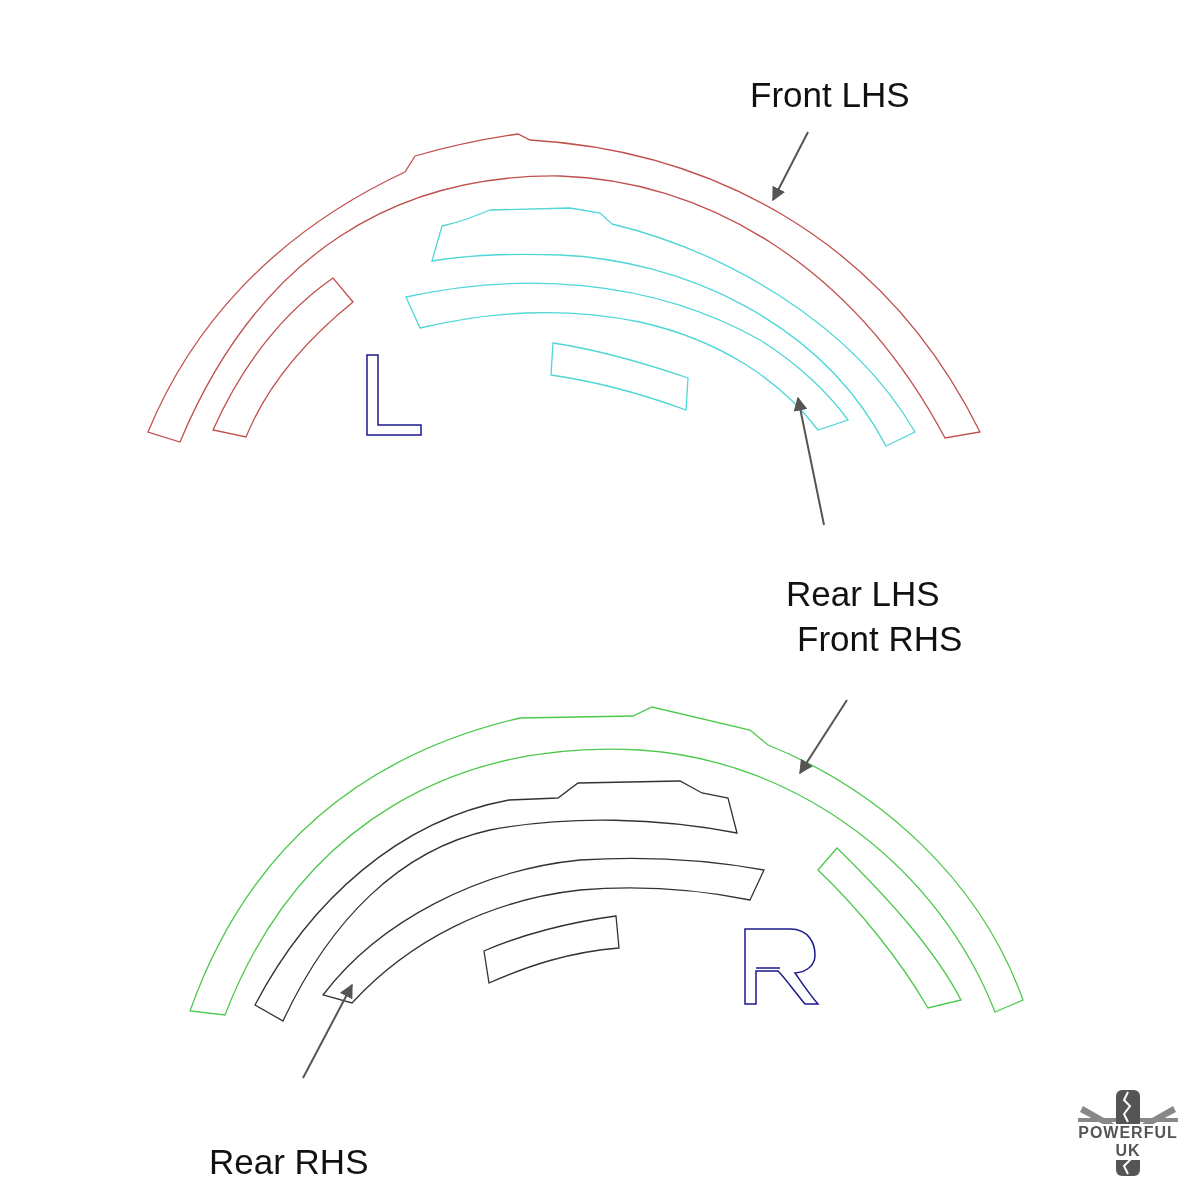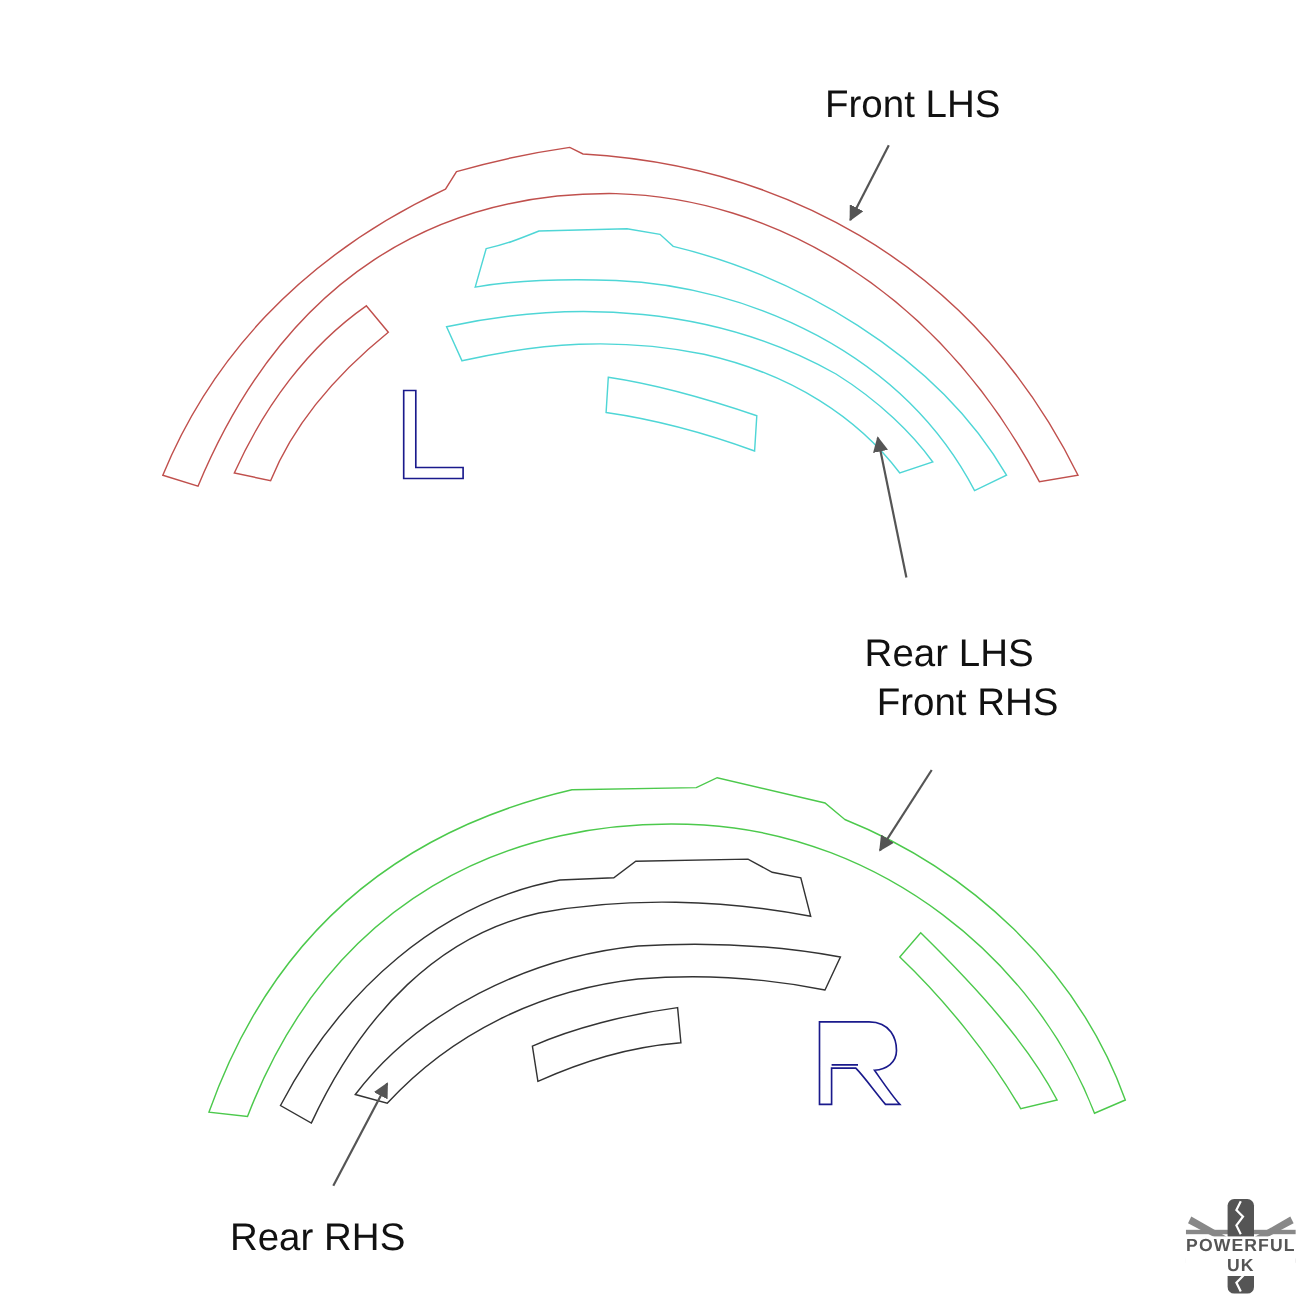--- a/index.html
+++ b/index.html
@@ -51,21 +51,21 @@
     <line x1="808" y1="132" x2="773" y2="200" marker-end="url(#arrowhead)"></line>
     <line x1="824" y1="525" x2="798" y2="398" marker-end="url(#arrowhead)"></line>
     <line x1="847" y1="700" x2="800" y2="773" marker-end="url(#arrowhead)"></line>
     <line x1="303" y1="1078" x2="352" y2="985" marker-end="url(#arrowhead)"></line>
   </g>
 </svg>
 
 <div class="label" style="left:750px; top:75px;">Front LHS</div>
 <div class="label" style="left:786px; top:574px;">Rear LHS</div>
 <div class="label" style="left:797px; top:596px;margin-top:23px;">Front RHS</div>
-<div class="label" style="left:209px; top:1105px;text-align:center;">Rear RHS</div>
+<div class="label" style="left:209px; top:1142px;text-align:center;">Rear RHS</div>
 
 <div class="logo">
   <svg width="100" height="90" viewBox="0 0 100 90" xmlns="http://www.w3.org/2000/svg">
     <g fill="#888888" stroke="none">
       <polygon points="5,18 40,38 36,42 2,24"></polygon>
       <polygon points="95,18 60,38 64,42 98,24"></polygon>
       <polygon points="5,72 40,52 36,48 2,66"></polygon>
       <polygon points="95,72 60,52 64,48 98,66"></polygon>
       <rect x="0" y="30" width="100" height="4"></rect>
       <rect x="0" y="56" width="100" height="4"></rect>

